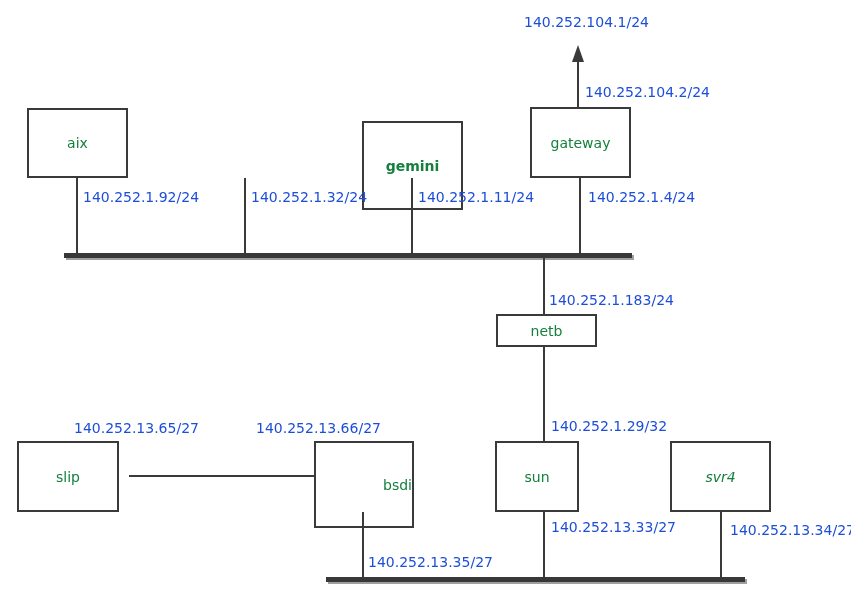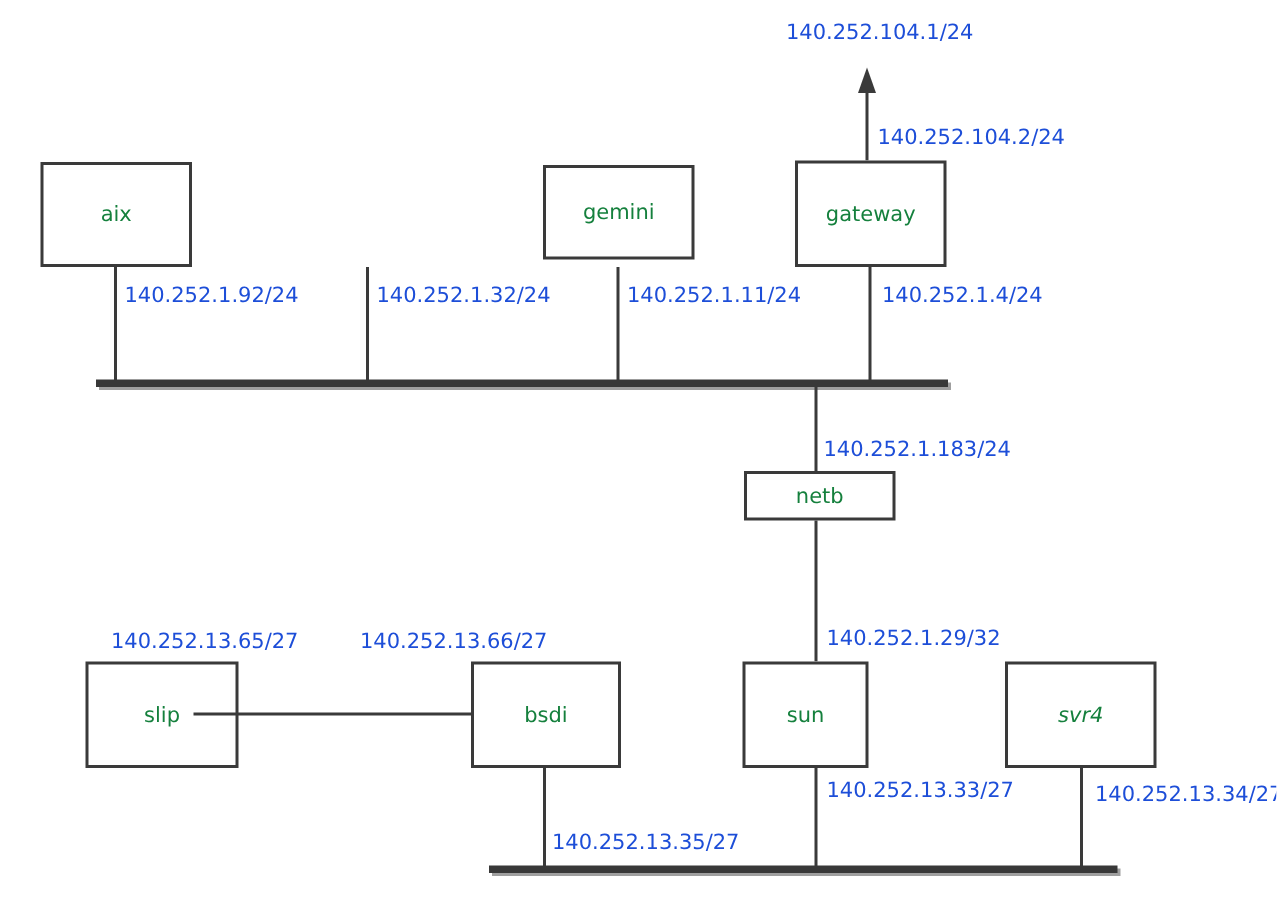--- a/index.html
+++ b/index.html
@@ -63,21 +63,21 @@
 <div class="canvas">
 
   <span class="ip-label" style="left:524px; top:14px;">140.252.104.1/24</span>
   <div class="arrow-head" style="left:572px; top:45px;"></div>
   <div class="vline" style="left:577px; top:58px; height:49px;"></div>
   <span class="ip-label" style="left:585px; top:84px;">140.252.104.2/24</span>
 
   <div class="node-box" style="left:27px; top:108px; width:101px; height:70px;">
     <span>aix</span>
   </div>
-  <div class="node-box" style="left:362px; top:110px; width:101px; height:63px;">
+  <div class="node-box" style="left:362px; top:121px; width:101px; height:89px;font-weight:bold;">
     <span>gemini</span>
   </div>
   <div class="node-box" style="left:530px; top:107px; width:101px; height:71px;">
     <span>gateway</span>
   </div>
 
   <div class="vline" style="left:76px;  top:178px; height:76px;"></div>
   <div class="vline" style="left:244px; top:178px; height:76px;"></div>
   <div class="vline" style="left:411px; top:178px; height:76px;"></div>
   <div class="vline" style="left:579px; top:178px; height:76px;"></div>
@@ -91,26 +91,26 @@
 
   <div class="vline" style="left:543px; top:258px; height:56px;"></div>
   <span class="ip-label" style="left:549px; top:292px;">140.252.1.183/24</span>
   <div class="node-box" style="left:496px; top:314px; width:101px; height:33px;">
     <span>netb</span>
   </div>
   <div class="vline" style="left:543px; top:347px; height:94px;"></div>
   <span class="ip-label" style="left:551px; top:418px;">140.252.1.29/32</span>
 
   <span class="ip-label" style="left:74px; top:420px;">140.252.13.65/27</span>
-  <span class="ip-label" style="left:240px; top:420px;">140.252.13.66/27</span>
+  <span class="ip-label" style="left:256px; top:420px;">140.252.13.66/27</span>
 
-  <div class="node-box" style="left:17px; top:441px; width:102px; height:71px;margin-left:40px;">
+  <div class="node-box" style="left:17px; top:441px; width:102px; height:71px;">
     <span>slip</span>
   </div>
-  <div class="node-box" style="left:314px; top:441px; width:100px; height:71px;">
+  <div class="node-box" style="left:314px; top:441px; width:100px; height:87px;justify-content:flex-end;">
     <span>bsdi</span>
   </div>
   <div class="node-box" style="left:495px; top:441px; width:84px; height:71px;">
     <span>sun</span>
   </div>
   <div class="node-box" style="left:670px; top:441px; width:101px; height:71px;font-style:italic;">
     <span>svr4</span>
   </div>
 
   <div class="hline" style="left:129px; top:475px; width:185px;"></div>

